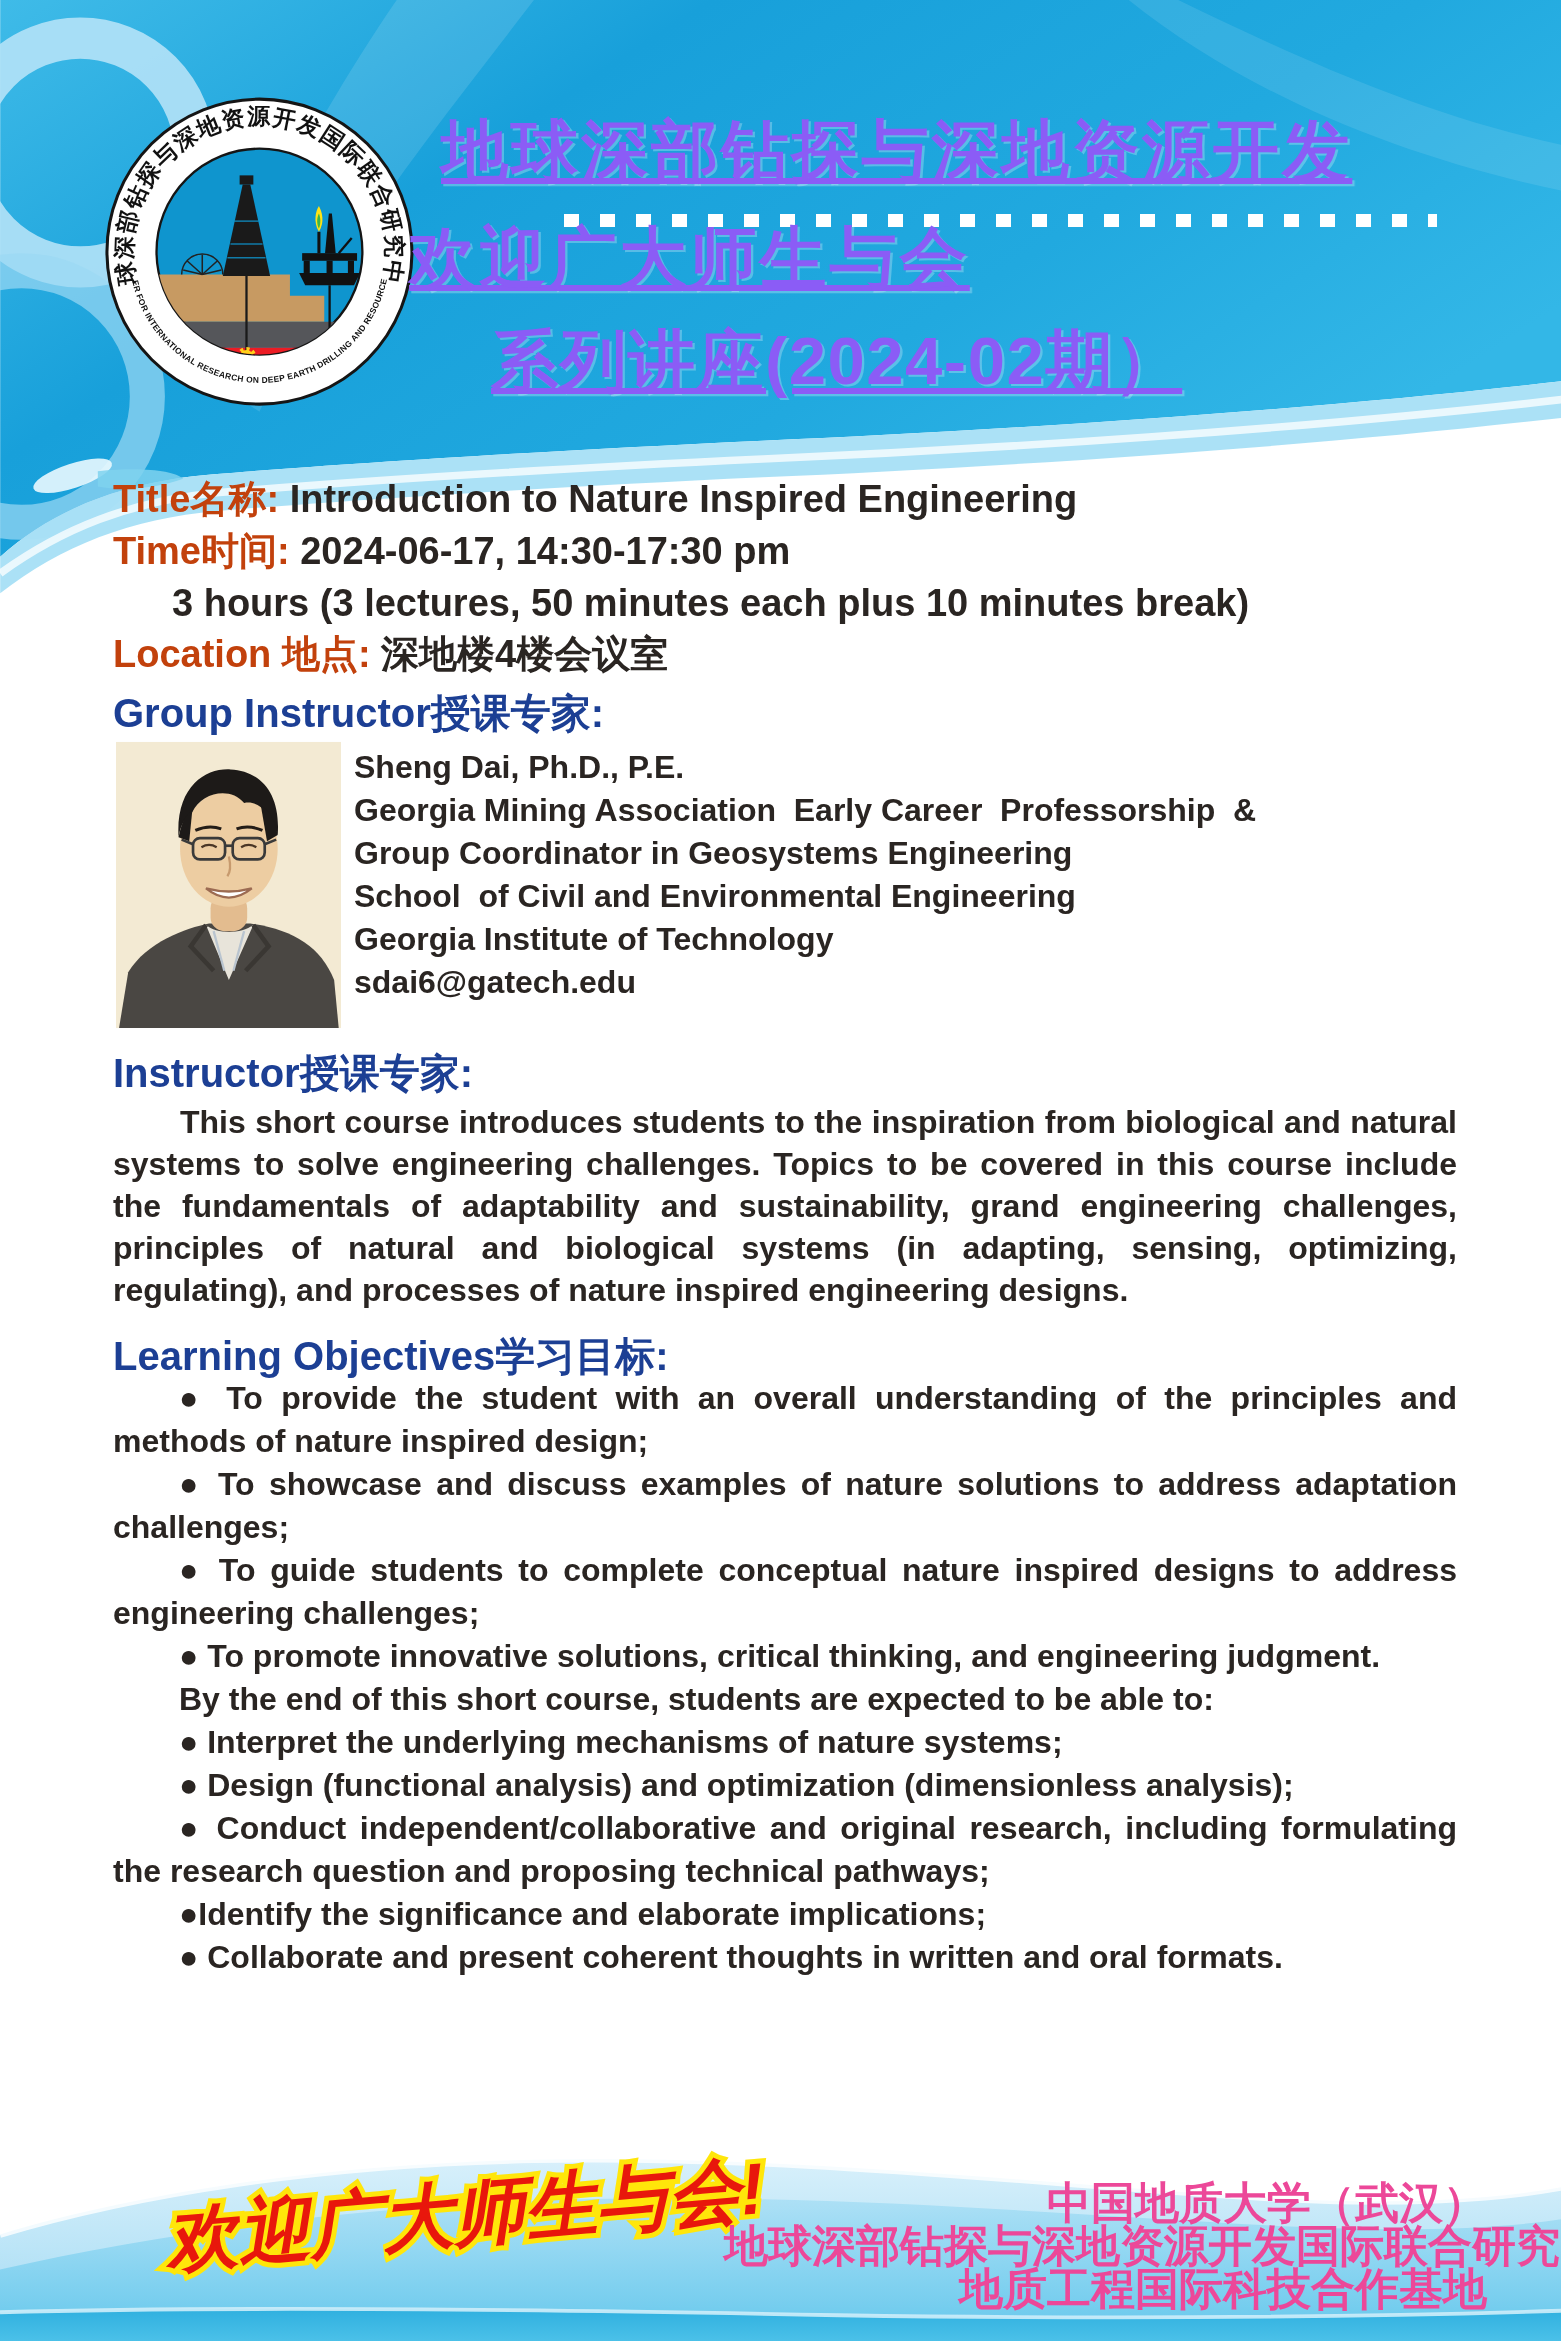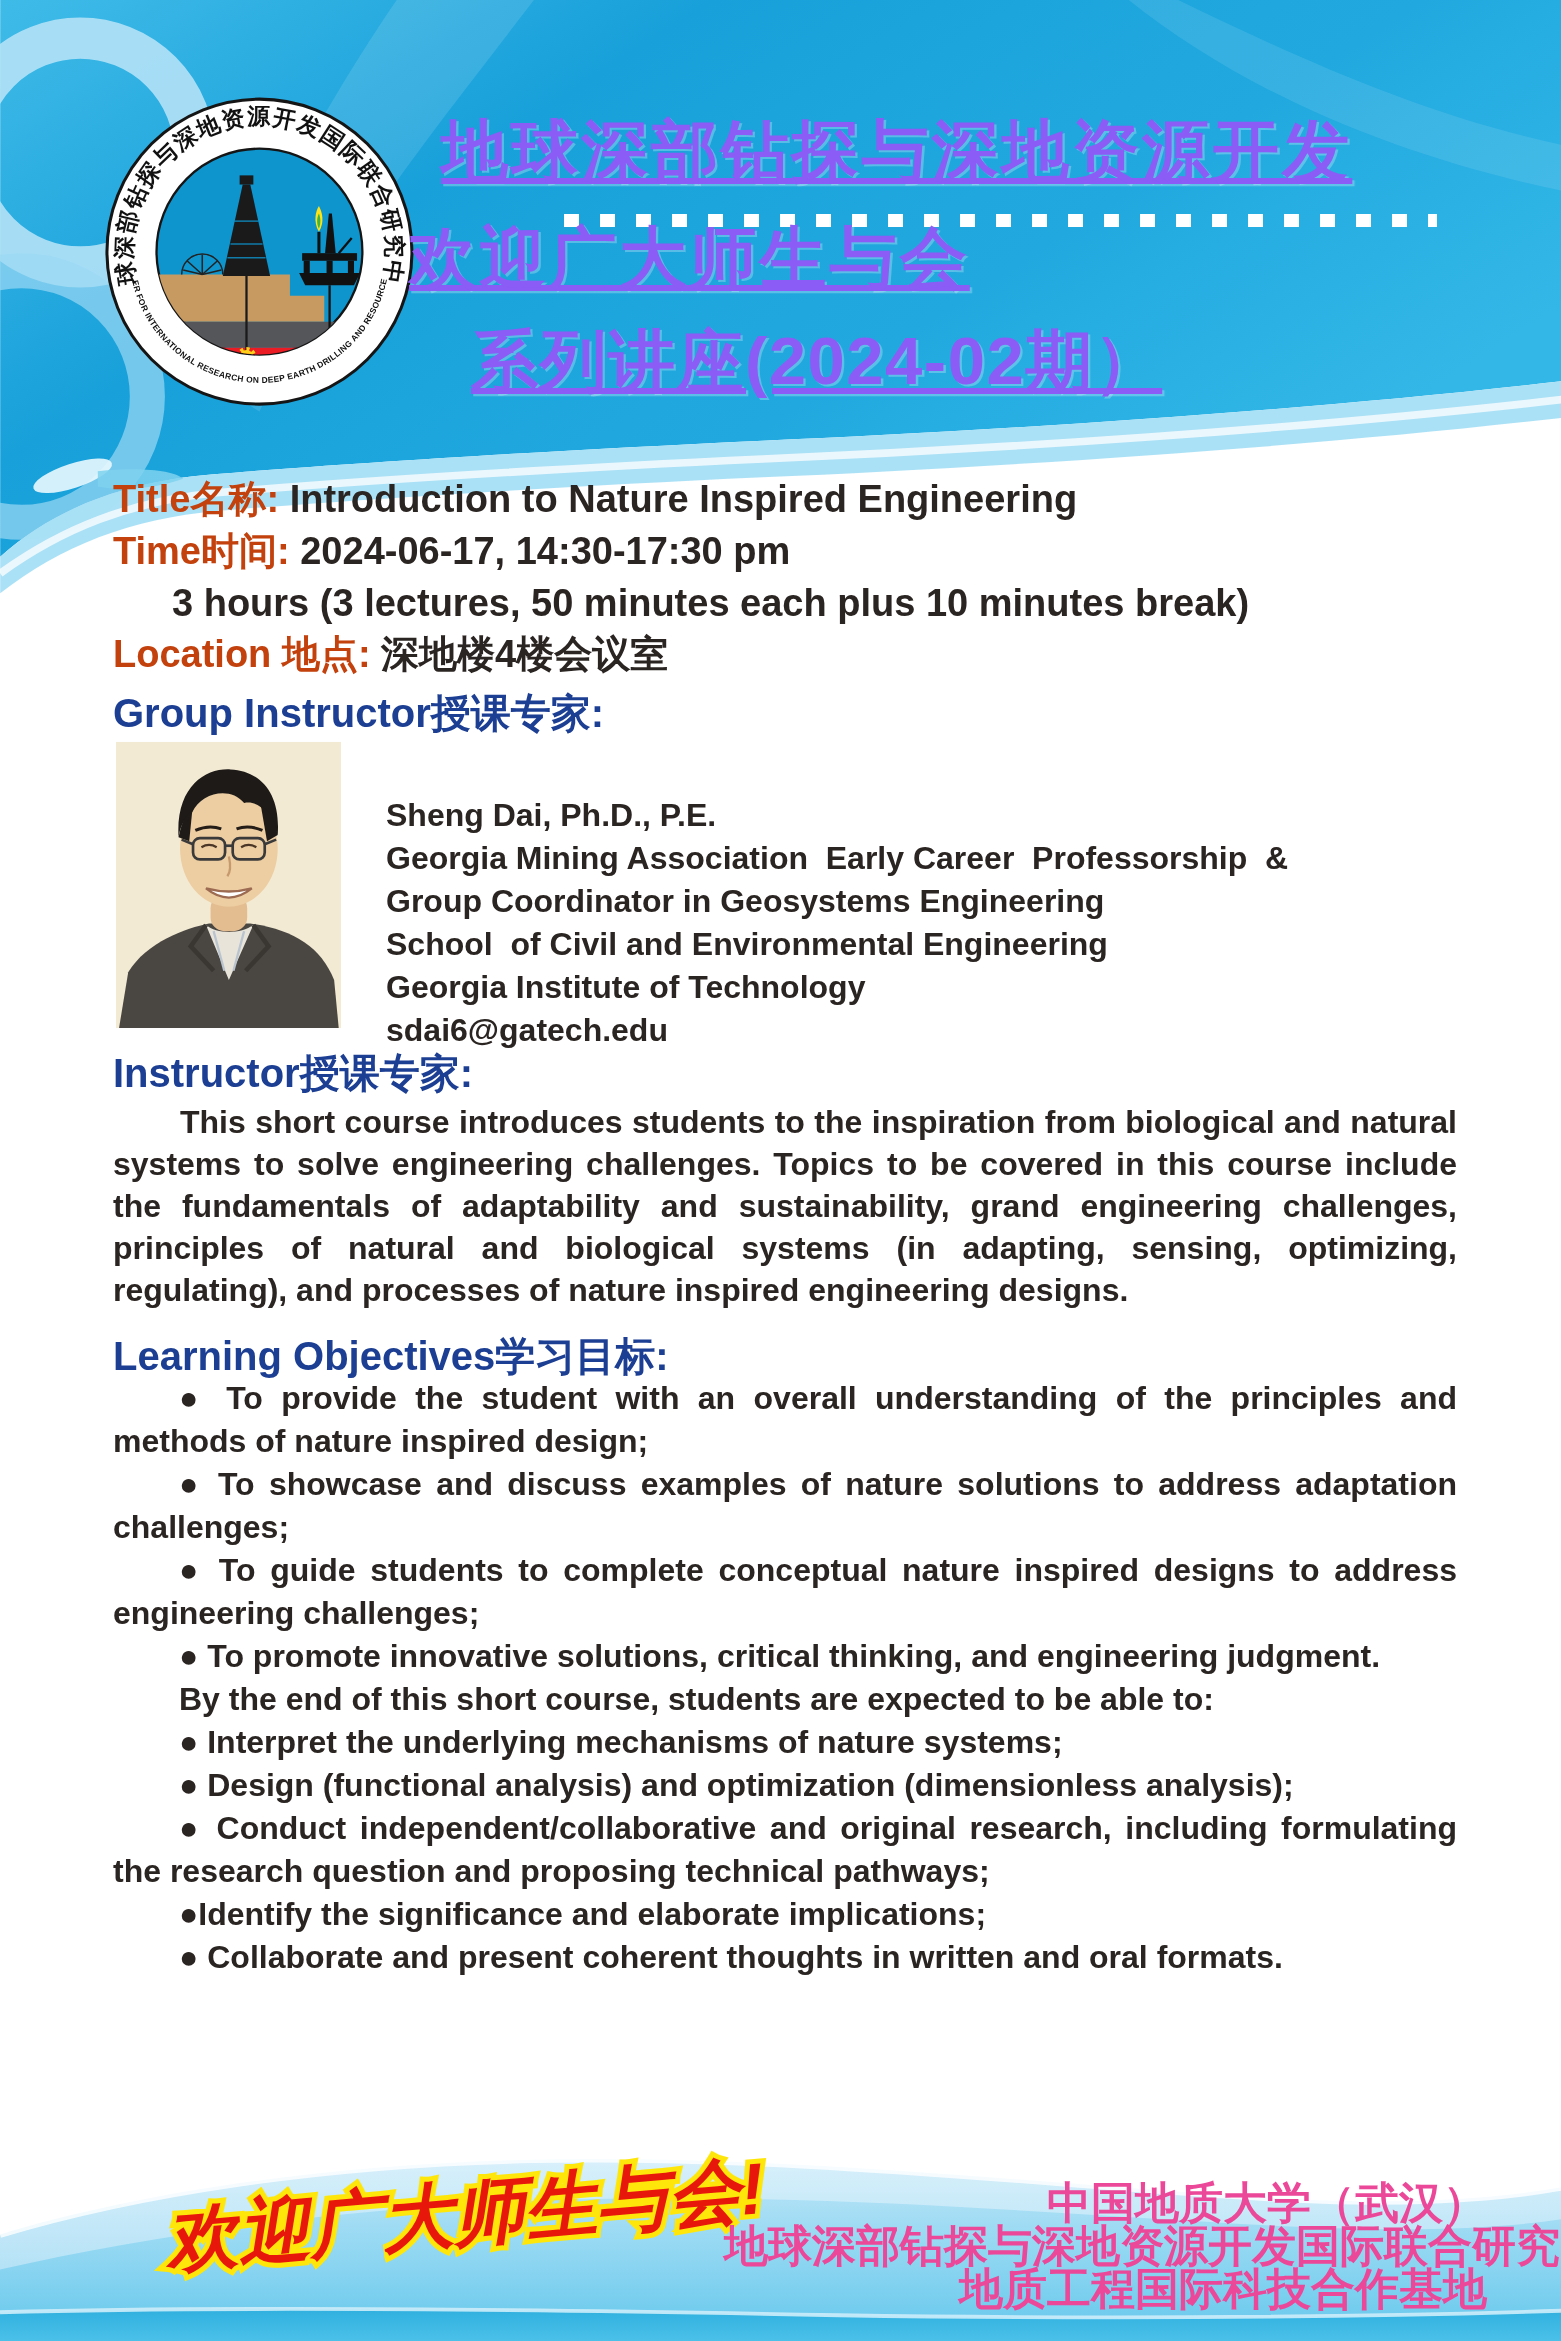--- a/index.html
+++ b/index.html
@@ -12,40 +12,40 @@
   svg{display:block;}
 
   
   .hdr-title{
     position:absolute;color:#8b5cf6;font-weight:900;letter-spacing:3.1px;
     text-shadow:2.3px 2.3px 0 rgba(200,236,250,0.35);
     white-space:nowrap;line-height:1.05;text-decoration:underline;
   }
   .t1{left:441px;top:116px;font-size:67px;}
   .t2{left:409px;top:223px;font-size:67px;}
-  .t3{left:471px;top:326px;font-size:67px;letter-spacing:1.5px;}
+  .t3{left:491px;top:326px;font-size:67px;letter-spacing:1.5px;}
 
   .dashes{
     position:absolute;left:564px;top:214px;width:873px;height:13px;
     background:repeating-linear-gradient(90deg,#ffffff 0 15.3px,rgba(255,255,255,0) 15.3px 36px);
   }
 
   
   .inforow{position:absolute;left:113px;font-size:38px;font-weight:bold;
     color:#2A2522;white-space:nowrap;line-height:1.1;}
   .inforow .lbl{color:#c2410c;}
   .r1{top:479px;} .r2{top:531px;} .r3{top:583px;padding-left:59px;} .r4{top:634px;}
 
   
   .sechead{position:absolute;left:113px;font-size:40px;font-weight:900;
     color:#1C3F94;white-space:nowrap;line-height:1.05;}
 
   
   .photo{position:absolute;left:116px;top:741px;width:225px;height:288px;}
-  .instr{position:absolute;left:386px;top:746px;width:1098px;margin-top:48px;}
+  .instr{position:absolute;left:354px;top:746px;width:1098px;}
   .instr p{margin:0;font-size:32px;font-weight:bold;color:#2A2522;
     line-height:43px;white-space:pre-wrap;}
 
   
   .bodytext{position:absolute;left:113px;width:1344px;}
   .bodytext p{margin:0;font-size:32px;font-weight:bold;color:#2A2522;
     text-align:justify;line-height:43px;text-indent:66px;}
   .desc{top:1101px;}
   .desc p{line-height:42px;text-indent:67px;}
   .objs{top:1377px;}

